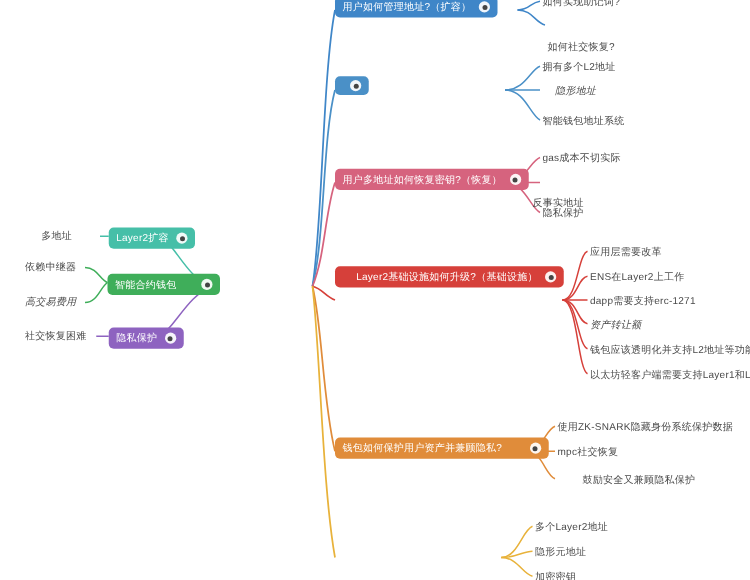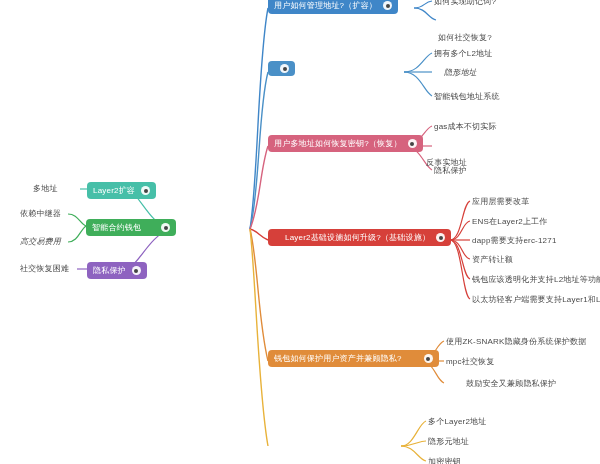--- a/index.html
+++ b/index.html
@@ -116,28 +116,28 @@
   <div class="leaf" style="left:434px;top:91px;">智能钱包地址系统</div>
 
   <div class="node c-pink" style="left:268px;top:135px;">
     <span>用户多地址如何恢复密钥?（恢复）</span>
     <span class="bullet"></span>
   </div>
   <div class="leaf" style="left:434px;top:121px;">gas成本不切实际</div>
   <div class="leaf" style="left:426px;top:141px;margin-top:16px;">反事实地址</div>
   <div class="leaf" style="left:434px;top:165px;">隐私保护</div>
 
-  <div class="node c-red" style="left:268px;top:229px;padding-left:17px;">
+  <div class="node c-red" style="left:268px;top:213px;padding-left:17px;">
     <span>Layer2基础设施如何升级?（基础设施）</span>
     <span class="bullet"></span>
   </div>
   <div class="leaf" style="left:472px;top:196px;">应用层需要改革</div>
   <div class="leaf" style="left:472px;top:216px;">ENS在Layer2上工作</div>
   <div class="leaf" style="left:472px;top:235px;">dapp需要支持erc-1271</div>
-  <div class="leaf" style="left:472px;top:254px;">资产转让额</div>
+  <div class="leaf" style="left:472px;top:254px;font-style:italic;">资产转让额</div>
   <div class="leaf" style="left:472px;top:274px;">钱包应该透明化并支持L2地址等功能</div>
   <div class="leaf" style="left:472px;top:294px;">以太坊轻客户端需要支持Layer1和Layer2</div>
 
   <div class="node c-orange" style="left:268px;top:350px;gap:16px;">
     <span>钱包如何保护用户资产并兼顾隐私?</span>
     <span class="bullet"></span>
   </div>
   <div class="leaf" style="left:446px;top:336px;">使用ZK-SNARK隐藏身份系统保护数据</div>
   <div class="leaf" style="left:446px;top:356px;">mpc社交恢复</div>
   <div class="leaf" style="left:446px;top:378px;margin-left:20px;">鼓励安全又兼顾隐私保护</div>

